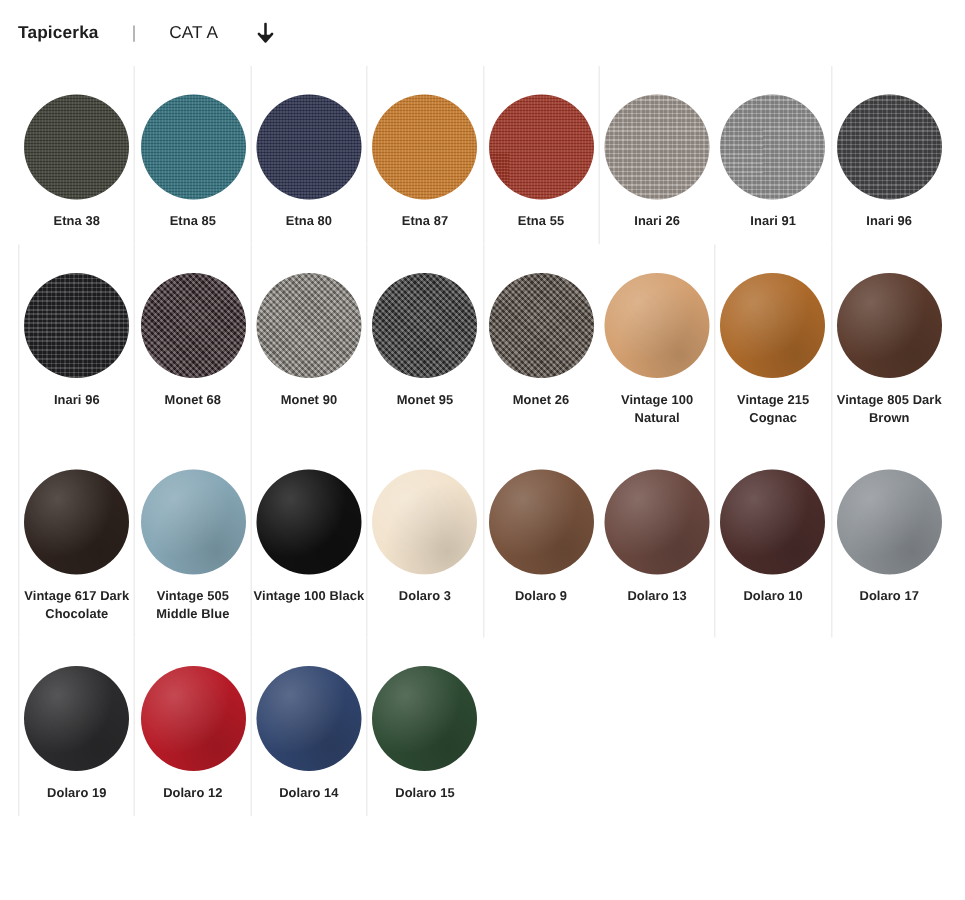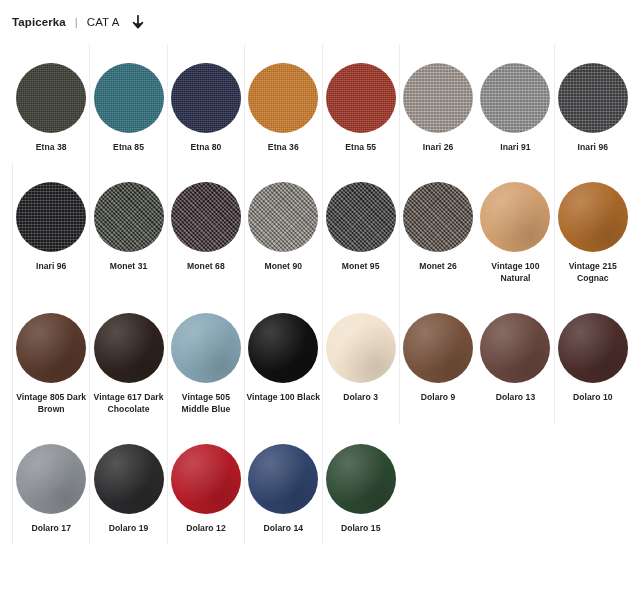--- a/index.html
+++ b/index.html
@@ -16,21 +16,21 @@
     color: #2b2b2b;
     -webkit-font-smoothing: antialiased;
   }
 
   
   .page-header {
     height: 44px;
     padding: 0 0 0 12px;
     display: flex;
     align-items: center;
-    gap: 4px;
+    gap: 17px;
     box-sizing: border-box;
   }
   .header-title {
     font-size: 11.5px;
     font-weight: bold;
     color: #1d1d1d;
     letter-spacing: 0.1px;
     white-space: nowrap;
   }
   .header-sep {
@@ -167,21 +167,21 @@
         </div>
       </div>
       <div class="swatch-label">Etna 80</div>
     </div>
     <div class="swatch-cell row-1">
       <div class="swatch-disc-wrap">
         <div class="swatch-disc" style="background: rgb(199, 122, 42);">
           <div class="tex tex-weave"></div>
         </div>
       </div>
-      <div class="swatch-label">Etna 36</div>
+      <div class="swatch-label">Etna 87</div>
     </div>
     <div class="swatch-cell row-1">
       <div class="swatch-disc-wrap">
         <div class="swatch-disc" style="background: rgb(156, 52, 37);">
           <div class="tex tex-weave"></div>
         </div>
       </div>
       <div class="swatch-label">Etna 55</div>
     </div>
     <div class="swatch-cell row-1">
@@ -211,28 +211,20 @@
     <div class="swatch-cell row-2">
       <div class="swatch-disc-wrap">
         <div class="swatch-disc" style="background: rgb(35, 35, 38);">
           <div class="tex tex-linen"></div>
         </div>
       </div>
       <div class="swatch-label">Inari 96</div>
     </div>
     <div class="swatch-cell row-2">
       <div class="swatch-disc-wrap">
-        <div class="swatch-disc" style="background: rgb(60, 66, 54);">
-          <div class="tex tex-speckle"></div>
-        </div>
-      </div>
-      <div class="swatch-label">Monet 31</div>
-    </div>
-    <div class="swatch-cell row-2">
-      <div class="swatch-disc-wrap">
         <div class="swatch-disc" style="background: rgb(58, 43, 47);">
           <div class="tex tex-speckle"></div>
         </div>
       </div>
       <div class="swatch-label">Monet 68</div>
     </div>
     <div class="swatch-cell row-2">
       <div class="swatch-disc-wrap">
         <div class="swatch-disc" style="background: rgb(142, 138, 132);">
           <div class="tex tex-speckle"></div>

